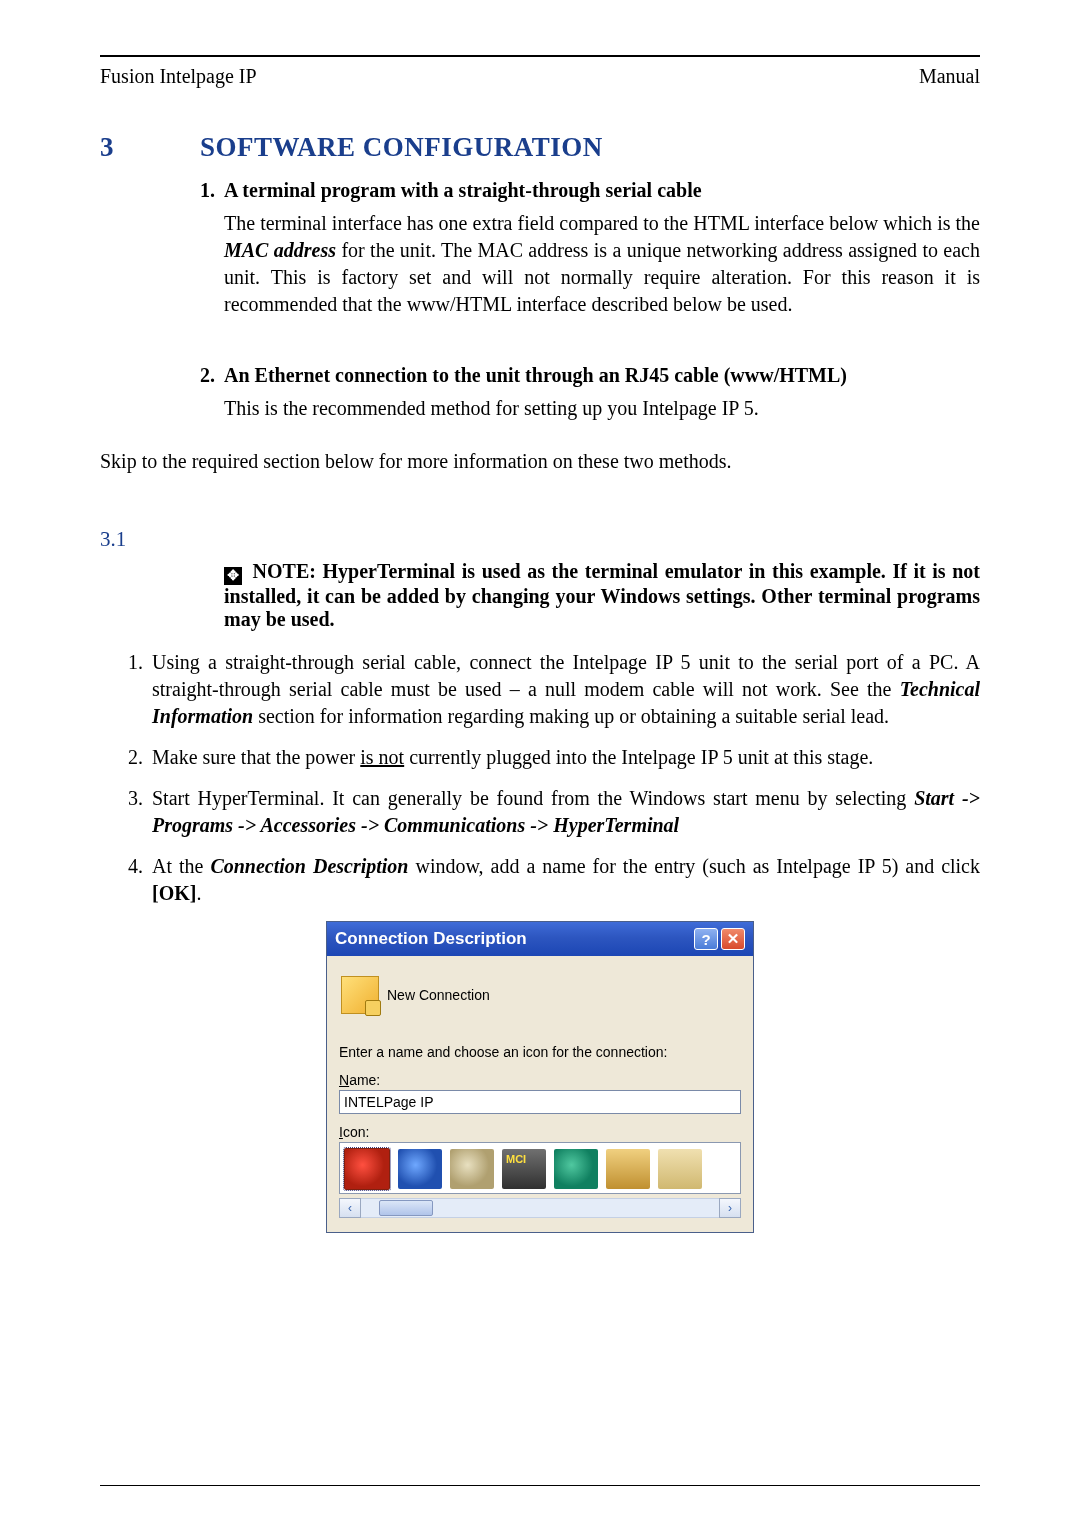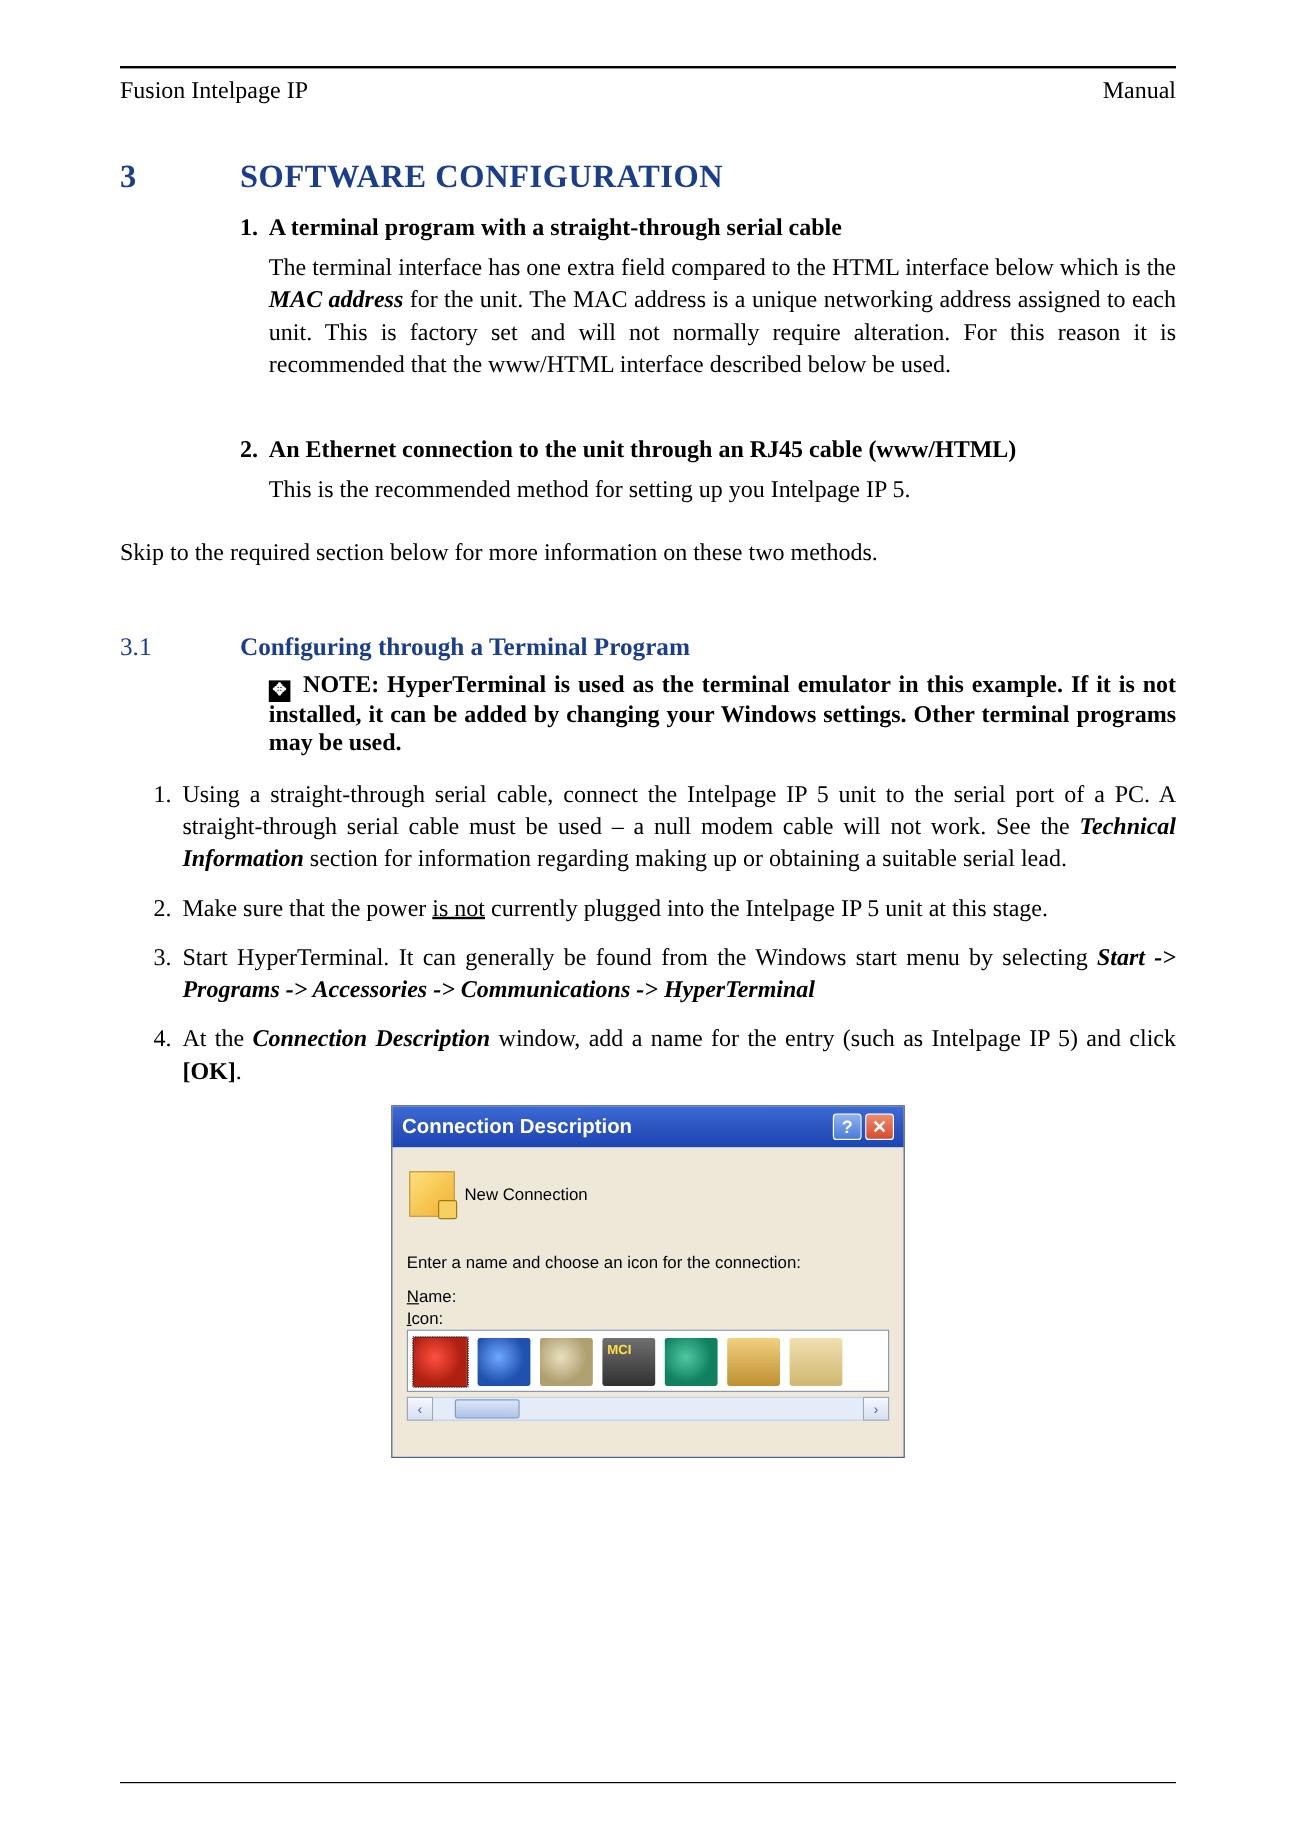--- a/index.html
+++ b/index.html
@@ -102,21 +102,21 @@
     border: 1px solid #fff;
     border-radius: 3px;
     display: flex; align-items: center; justify-content: center;
     margin-left: 3px;
     font-weight: bold;
     font-size: 15px;
     box-sizing: border-box;
   }
   .helpbtn { background: linear-gradient(#8fb1f0,#4a7cd8); color: #fff; }
   .closebtn { background: linear-gradient(#f08a6a,#d84a2c); color:#fff; }
-  .dialog-body { padding: 10px 12px 30px 12px; color: #000; }
+  .dialog-body { padding: 10px 12px 14px 12px; color: #000; }
   .newconn-row { display: flex; align-items: center; gap: 8px; margin: 10px 0 30px 2px; }
   .newconn-icon {
     width: 36px; height: 36px;
     background: linear-gradient(135deg,#ffe07a,#f0b030);
     border: 1px solid #c09020;
     position: relative;
   }
   .newconn-icon::after {
     content: ""; position: absolute; width: 14px; height: 14px;
     right: -3px; bottom: -3px;
@@ -218,21 +218,20 @@
     <div class="ln-num">2.</div>
     <div class="ln-text">An Ethernet connection to the unit through an RJ45 cable (www/HTML)</div>
   </div>
   <div class="list-body short">This is the recommended method for setting up you Intelpage IP 5.</div>
 </div>
 
 <div class="skip">Skip to the required section below for more information on these two methods.</div>
 
 <div class="subsec-row">
   <div class="sub-num">3.1</div>
-  <div class="sub-title">Configuring through a Terminal Program</div>
 </div>
 
 <div class="note-block">
   <span class="note-icon">✥</span><span> NOTE: HyperTerminal is used as the terminal emulator in this example. If it is not installed, it can be added by changing your Windows settings. Other terminal programs may be used.</span>
 </div>
 
 <ol class="main-ol">
   <li><span>Using a straight-through serial cable, connect the Intelpage IP 5 unit to the serial port of a PC. A straight-through serial cable must be used – a null modem cable will not work. See the </span><span class="italic">Technical Information</span><span> section for information regarding making up or obtaining a suitable serial lead.</span></li>
   <li><span>Make sure that the power </span><span class="underline">is not</span><span> currently plugged into the Intelpage IP 5 unit at this stage.</span></li>
   <li><span>Start HyperTerminal. It can generally be found from the Windows start menu by selecting </span><span class="italic">Start -&gt; Programs -&gt; Accessories -&gt; Communications -&gt; HyperTerminal</span></li>
@@ -250,20 +249,21 @@
           <span>✕</span>
         </div>
     </div>
     <div class="dialog-body">
       <div class="newconn-row">
         <div class="newconn-icon"></div>
         <span>New Connection</span>
       </div>
       <div class="prompt">Enter a name and choose an icon for the connection:</div>
       <div class="label"><span class="u">N</span><span>ame:</span></div>
+      <input class="textfield" value="INTELPage IP" style="">
       <div class="label"><span class="u">I</span><span>con:</span></div>
       <div class="icon-row">
         <div class="conn-icon ci1 sel"></div>
         <div class="conn-icon ci2"></div>
         <div class="conn-icon ci3"></div>
         <div class="conn-icon ci4"></div>
         <div class="conn-icon ci5"></div>
         <div class="conn-icon ci6"></div>
         <div class="conn-icon ci7"></div>
       </div>

